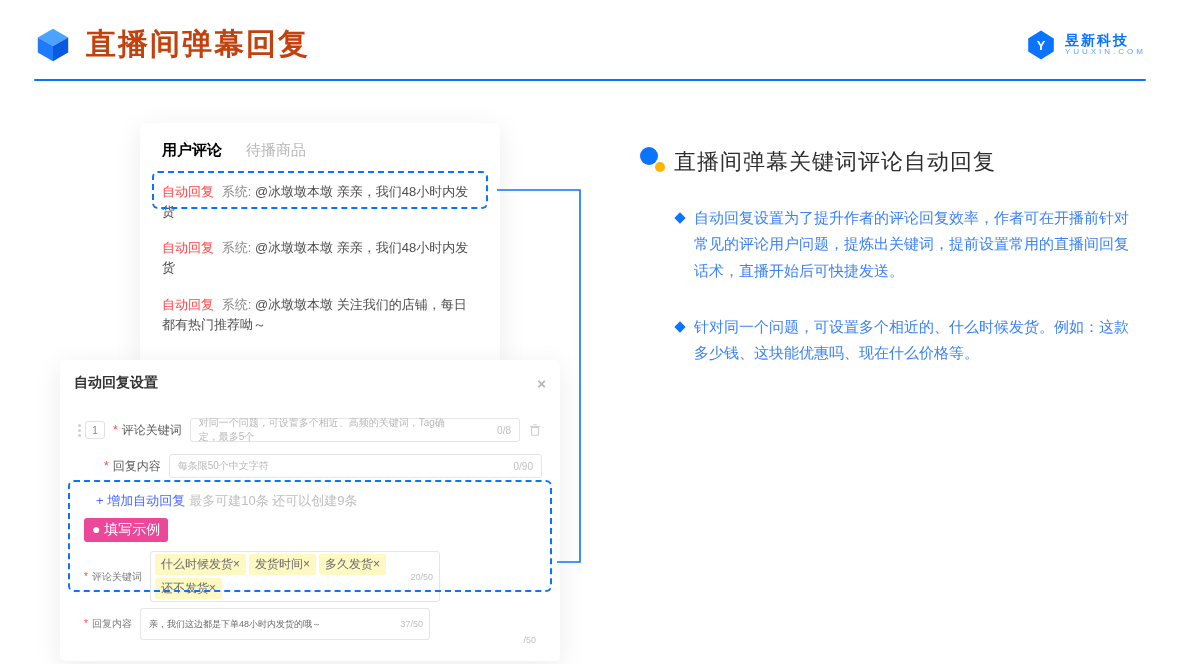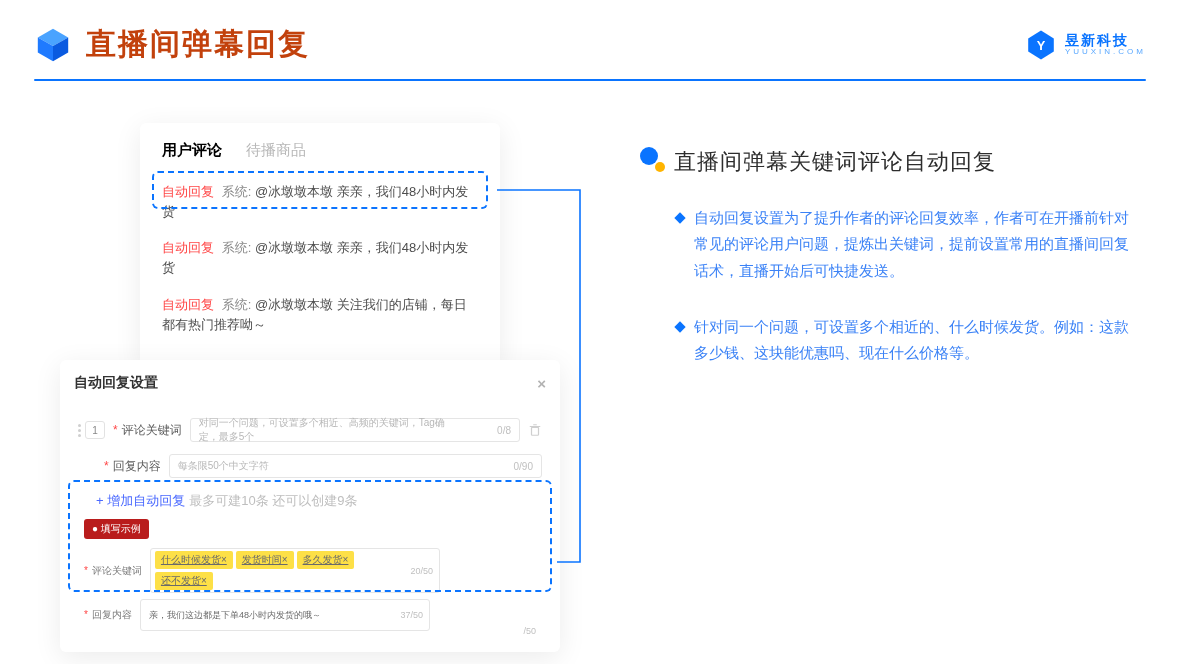--- a/index.html
+++ b/index.html
@@ -105,41 +105,41 @@
 }
 .trash-icon { width: 14px; height: 14px; }
 .trash-icon svg { opacity: 0.4; }
 
 .add-link { margin: 8px 14px 0 36px; font-size: 13px; color: #4a69ff; display: inline-flex; align-items: center; gap: 4px; }
 .add-link .hint { color: #bebebe; }
 
 .example-box { margin: 8px 14px 0 24px; }
 .example-badge {
   display: inline-block;
-  background: #b91c1c; color: #fff;
-  font-size: 10px; padding: 3px 8px; border-radius: 3px;
+  background: #ec4899; color: #fff;
+  font-size: 14px; padding: 3px 8px; border-radius: 3px;
   margin-bottom: 6px;
 }
 .ex-row {
   display: flex; align-items: center; gap: 8px;
   padding: 3px 0;
 }
 .ex-label { font-size: 10px; color: #7b7b7b; white-space: nowrap; }
 .ex-pill-box {
   flex: 1;
   border: 1px solid #e5e5e5; border-radius: 3px;
   min-height: 22px; padding: 2px 42px 2px 4px;
   display: flex; align-items: center; flex-wrap: wrap; gap: 3px;
   position: relative;
   max-width: 290px;
 }
 .ex-pill-box .counter { position: absolute; right: 6px; font-size: 9px; color: #c0c0c0; }
 .pill {
-  background: #fde047; font-size: 10px; color: #6a6a6a;
-  padding: 2px 6px; border-radius: 2px; text-decoration: underline;
+  background: #fef9c3; font-size: 12px; color: #6a6a6a;
+  padding: 2px 6px; border-radius: 2px;
 }
 .ex-text-input {
   flex: 1;
   border: 1px solid #e5e5e5; border-radius: 3px;
   height: 32px; padding: 0 42px 0 8px;
   font-size: 9px; color: #6a6a6a;
   display: flex; align-items: center;
   position: relative;
   max-width: 290px;
 }

